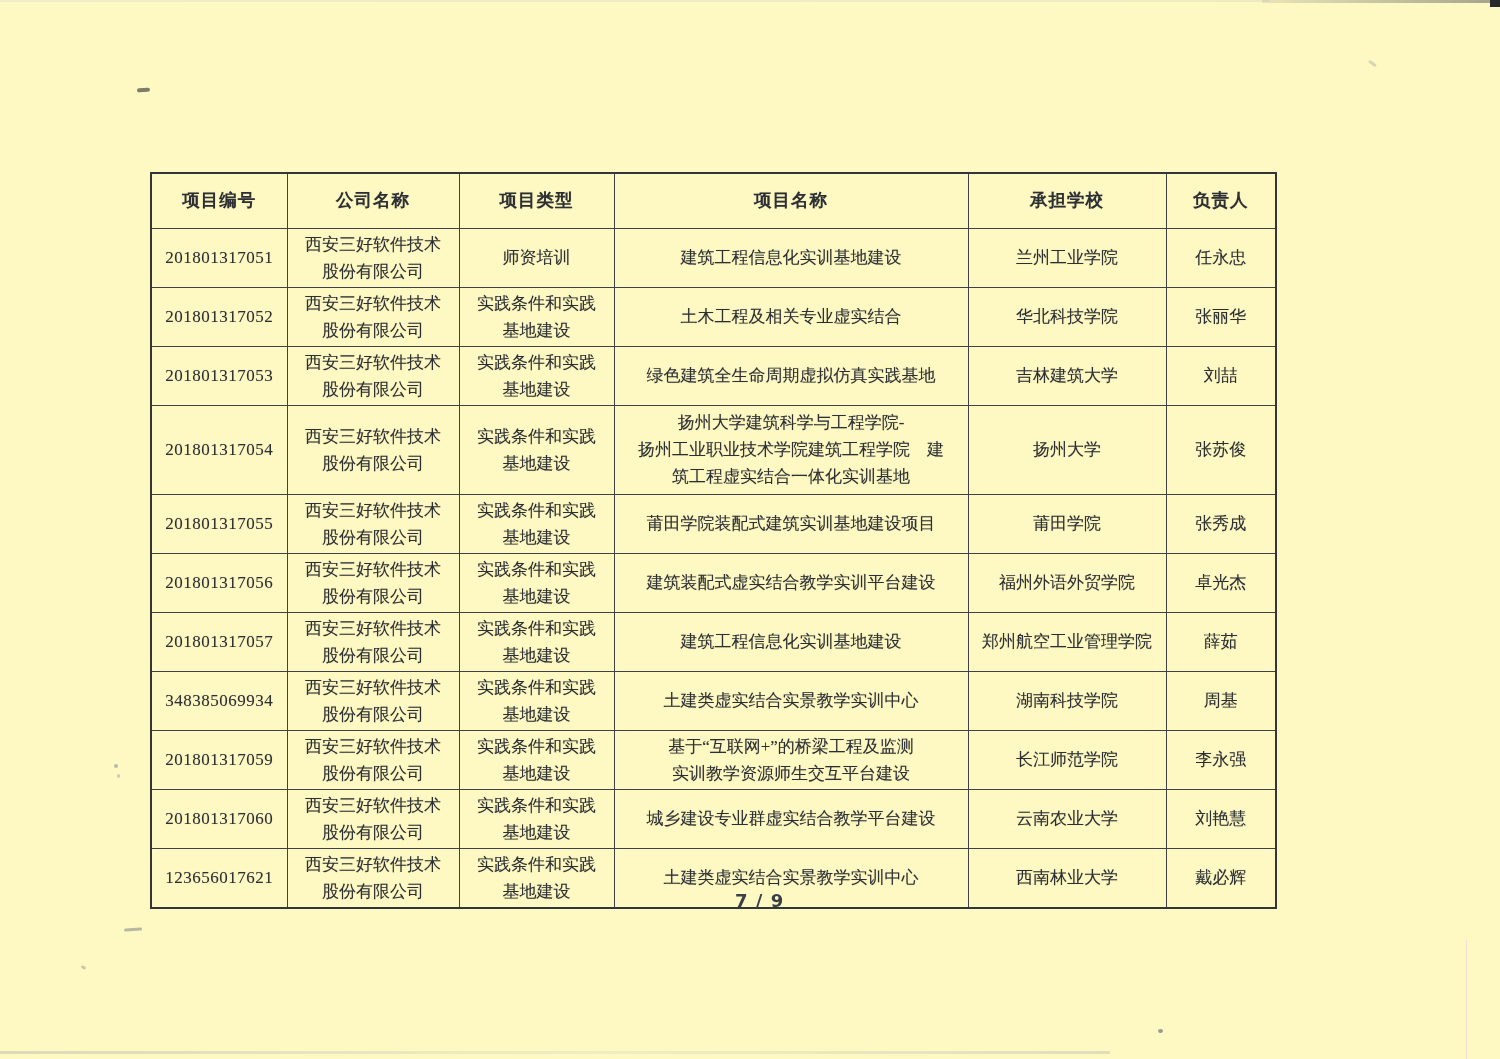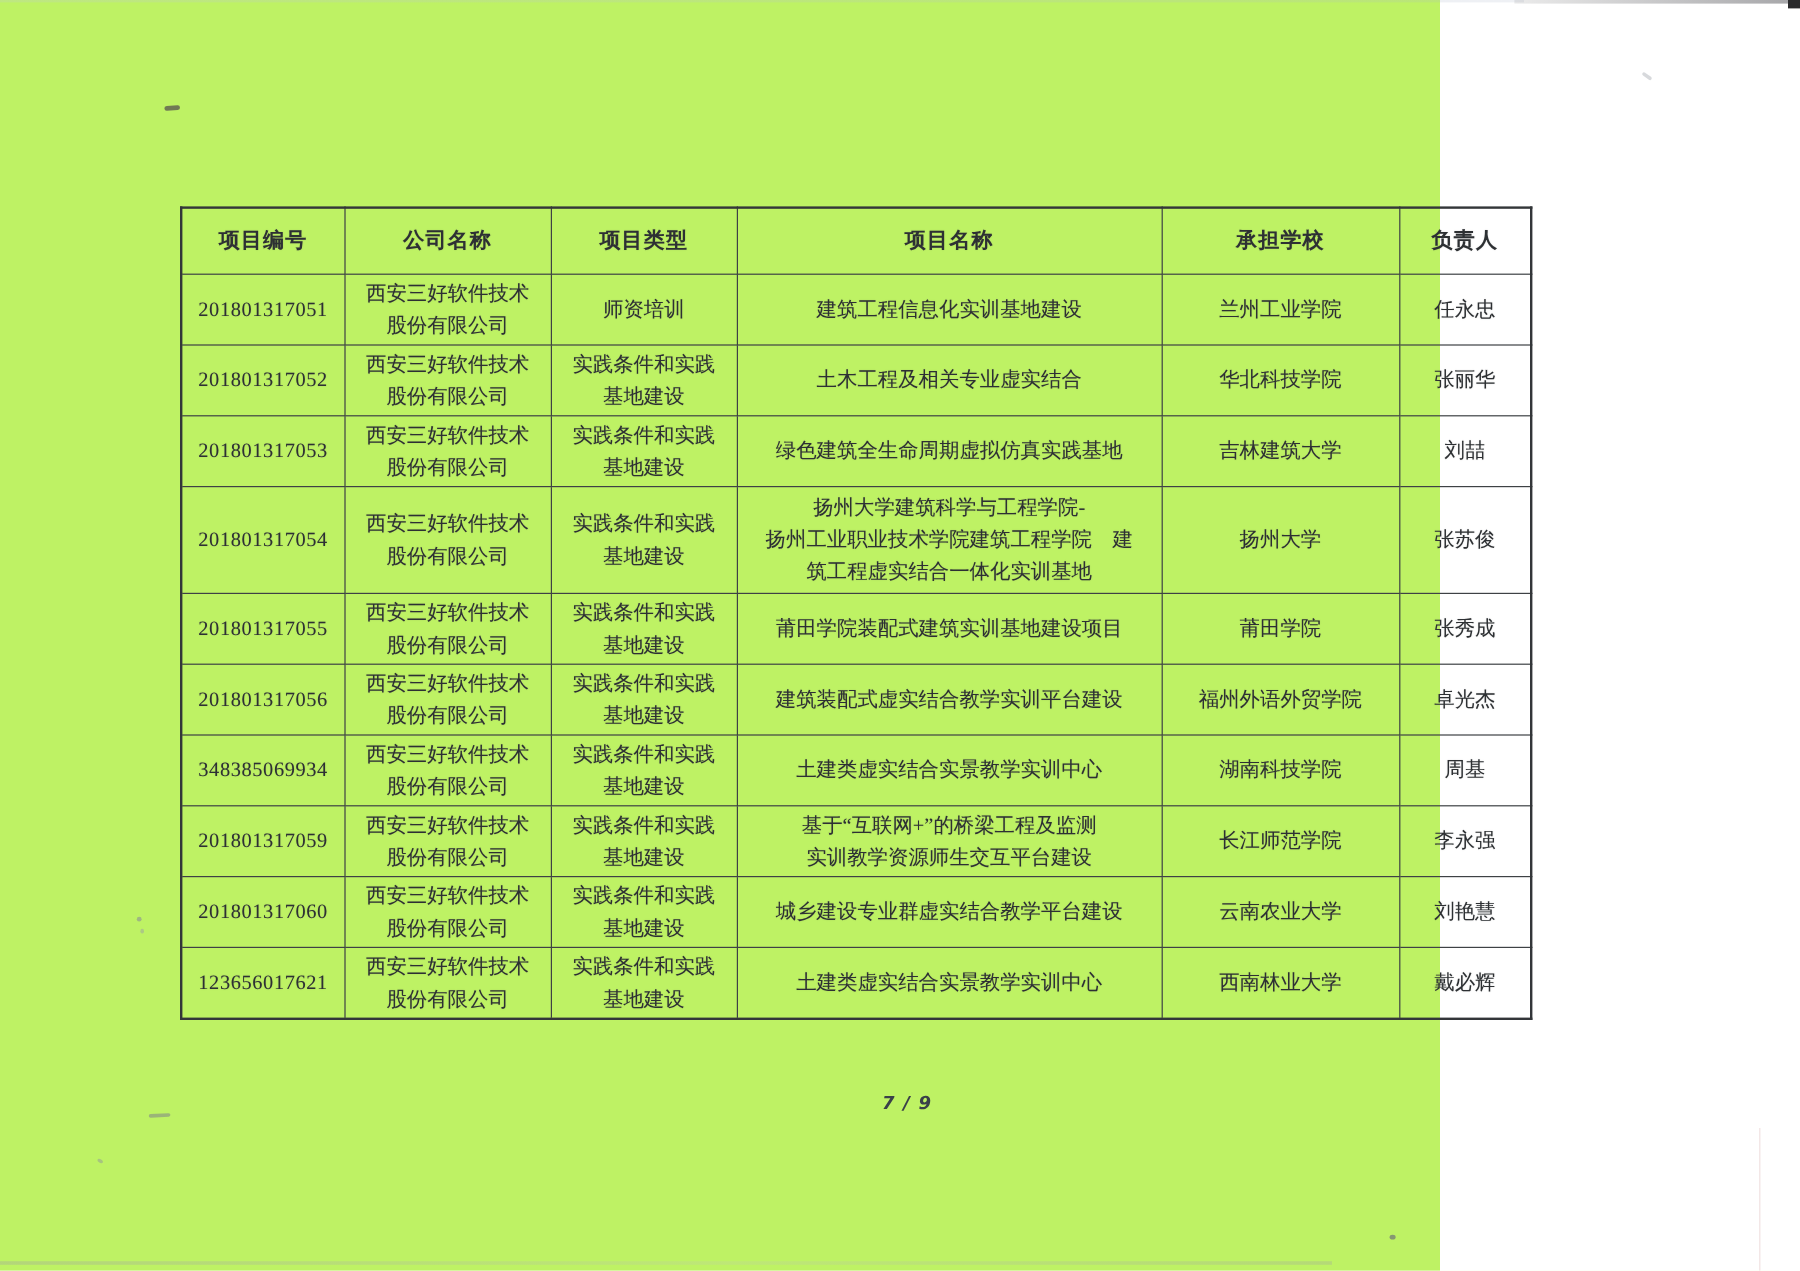--- a/index.html
+++ b/index.html
@@ -6,23 +6,23 @@
     margin: 0;
     padding: 0;
     width: 1500px;
     height: 1059px;
     background: #ffffff;
     overflow: hidden;
     font-family: "Liberation Serif", "DejaVu Serif", serif;
   }
   .page {
     position: relative;
-    width: 1200px;
+    width: 1500px;
     height: 1059px;
-    background: #bef264;
+    background: #fef9c3;
   }
 
   
   .doc-table {
     position: absolute;
     left: 150px;
     top: 172px;
     width: 1125px;
     border-collapse: collapse;
     table-layout: fixed;
@@ -49,27 +49,26 @@
   .doc-table td.num-cell {
     font-size: 17px;
     letter-spacing: 0.5px;
     margin-top: 44px;
   }
 
   
   .page-indicator {
     position: absolute;
     left: 735px;
-    top: 910px;
+    top: 890px;
     font-family: "DejaVu Sans", "Liberation Sans", sans-serif;
     font-weight: bold;
-    font-size: 15px;
+    font-size: 18px;
     color: #3a4049;
     letter-spacing: 1px;
-    font-style: italic;
   }
 
   
   .artifact { position: absolute; pointer-events: none; }
   .a-top-edge {
     left: 1262px; top: 0; width: 238px; height: 3px;
     background: linear-gradient(90deg, rgba(120,120,120,0.15), rgba(90,90,95,0.55));
   }
   .a-top-corner {
     left: 1490px; top: 0; width: 10px; height: 7px;
@@ -200,20 +199,30 @@
           <td class="num-cell">201801317056</td>
           <td>西安三好软件技术
 股份有限公司</td>
           <td>实践条件和实践
 基地建设</td>
           <td>建筑装配式虚实结合教学实训平台建设</td>
           <td>福州外语外贸学院</td>
           <td>卓光杰</td>
         </tr>
         <tr style="height: 54px;">
+          <td class="num-cell">201801317057</td>
+          <td>西安三好软件技术
+股份有限公司</td>
+          <td>实践条件和实践
+基地建设</td>
+          <td>建筑工程信息化实训基地建设</td>
+          <td>郑州航空工业管理学院</td>
+          <td>薛茹</td>
+        </tr>
+        <tr style="height: 54px;">
           <td class="num-cell">348385069934</td>
           <td>西安三好软件技术
 股份有限公司</td>
           <td>实践条件和实践
 基地建设</td>
           <td>土建类虚实结合实景教学实训中心</td>
           <td>湖南科技学院</td>
           <td>周基</td>
         </tr>
         <tr style="height: 57px;">

